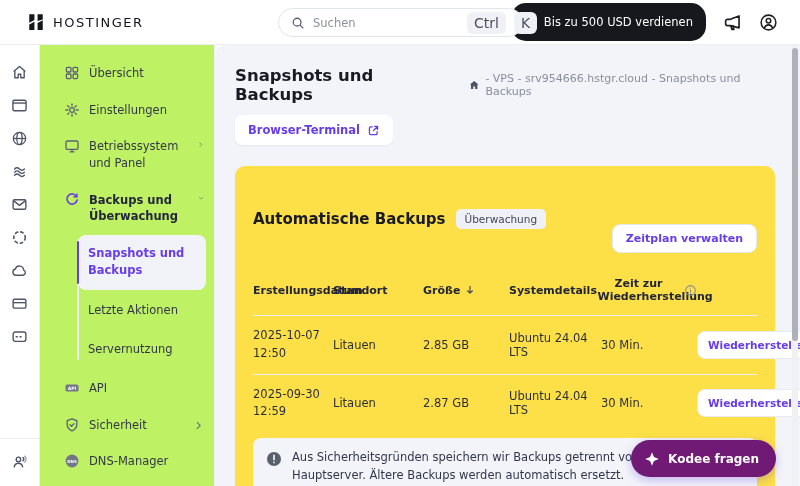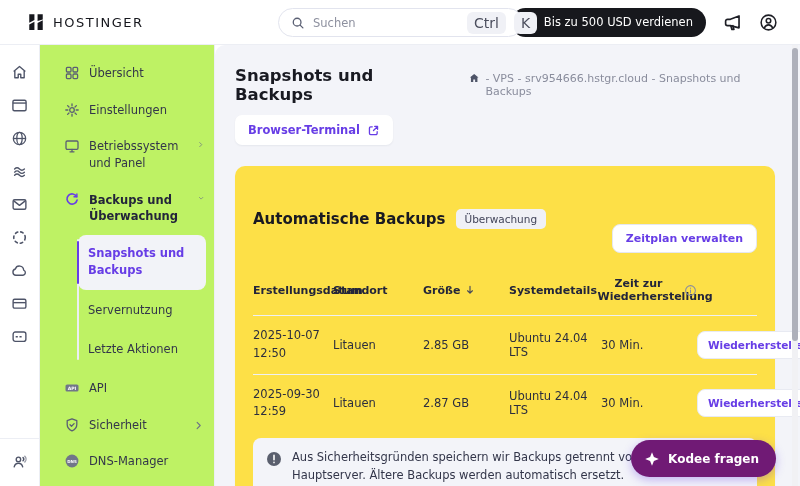--- a/index.html
+++ b/index.html
@@ -13,21 +13,21 @@
   .logo { display:flex; align-items:center; gap:8px; }
   .logo-text { font-size:13px; font-weight:normal; letter-spacing:1.5px; color:#16171d; }
   .searchbox { position:absolute; left:278px; top:8px; width:245px; height:29px; background:#fff;
                border:1px solid #e2e4ee; border-radius:15px; display:flex; align-items:center; padding:0 8px 0 12px; gap:8px; }
   .searchbox input { border:none; outline:none; flex:1; font-size:11.5px; color:#3a3d4c; background:transparent;
                      font-family:"DejaVu Sans",sans-serif; }
   .searchbox input::placeholder { color:#8d909f; }
   .keycap { background:#f0f1f6; color:#4b4e5d; font-size:14px; padding:3px 7px; border-radius:6px; }
   .top-right { margin-left:auto; display:flex; align-items:center; gap:17px; }
   .promo-btn { display:flex; align-items:center; gap:8px; background:#17181d; color:#fff; border:none;
-               border-radius:15px; height:29px; padding:0 13px 0 6px; font-size:11.5px; cursor:pointer;
+               border-radius:15px; height:38px; padding:0 13px 0 6px; font-size:11.5px; cursor:pointer;
                font-family:"DejaVu Sans",sans-serif; }
 
   
   .rail { position:absolute; left:0; top:45px; bottom:0; width:40px; background:#fff; border-right:1px solid #eceef4;
           display:flex; flex-direction:column; align-items:center; padding-top:19px; }
   .rail .ric { width:17px; height:17px; color:#4e5468; margin-bottom:16px; }
   .rail-bottom { margin-top:auto; width:40px; border-top:1px solid #eceef4; display:flex; justify-content:center;
                  padding:14px 0 16px; }
   .rail-bottom .ric { margin:0; }
 
@@ -46,21 +46,21 @@
               cursor:pointer; color:#33364a; }
   .sub-item.active { background:#f2f3f8; color:#673DE6; font-weight:bold; position:relative; }
   .sub-item.active::before { content:""; position:absolute; left:-1px; top:6px; bottom:6px; width:2px;
                              background:#673DE6; border-radius:2px; }
 
   
   .main { position:absolute; left:215px; top:45px; right:0; bottom:0; background:#f3f4f9;
           border-top-left-radius:10px; padding:21px 25px 0 20px; overflow:hidden; }
   .page-head { display:flex; align-items:center; }
   .page-title { font-size:16.5px; font-weight:bold; color:#191a22; }
-  .breadcrumb { display:flex; align-items:flex-start; gap:5px; margin-left:22px; font-size:11px; color:#8a8d9d; }
+  .breadcrumb { display:flex; align-items:center; gap:5px; margin-left:22px; font-size:11px; color:#8a8d9d; }
   .breadcrumb .bic { width:13px; height:13px; color:#4e5468; }
   .terminal-btn { margin-top:11px; display:inline-flex; align-items:center; gap:7px; background:#fff; border:none;
                   border-radius:7px; padding:8px 13px; font-size:11.5px; font-weight:bold; color:#673DE6;
                   cursor:pointer; box-shadow:0 1px 2px rgba(25,28,50,.06); font-family:"DejaVu Sans",sans-serif; }
 
   .card { background:#fde047; border-radius:10px; padding:19px 18px 14px; box-shadow:0 1px 2px rgba(25,28,50,.04); }
   .card1 { margin-top:21px; }
   .card-head { display:flex; align-items:center; }
   .card-title { font-size:15px; font-weight:bold; color:#191a22; }
   .badge { margin-left:10px; background:#f0f1f6; color:#42455a; font-size:10.5px; padding:4px 9px; border-radius:5px; }
@@ -267,24 +267,24 @@
             <path d="M3.5 6 8 10.5 12.5 6"></path>
           </svg>
       </span>
     </div>
     <div class="sub-wrap">
       <div class="sub-line"></div>
       <div class="sub-item active">
         <span>Snapshots und Backups</span>
       </div>
       <div class="sub-item">
+        <span>Letzte Aktionen</span>
+      </div>
+      <div class="sub-item">
         <span>Servernutzung</span>
-      </div>
-      <div class="sub-item">
-        <span>Letzte Aktionen</span>
       </div>
     </div>
     <div class="nav-item">
       <span class="nic">
         <svg viewBox="0 0 16 16">
             <rect x="1.5" y="4.5" width="13" height="7" rx="1.6" fill="#717689"></rect>
             <text x="8" y="9.8" text-anchor="middle" font-size="4.6" font-weight="bold" fill="#fff" font-family="DejaVu Sans,sans-serif">API</text>
           </svg>
       </span>
       <span class="lbl">API</span>

